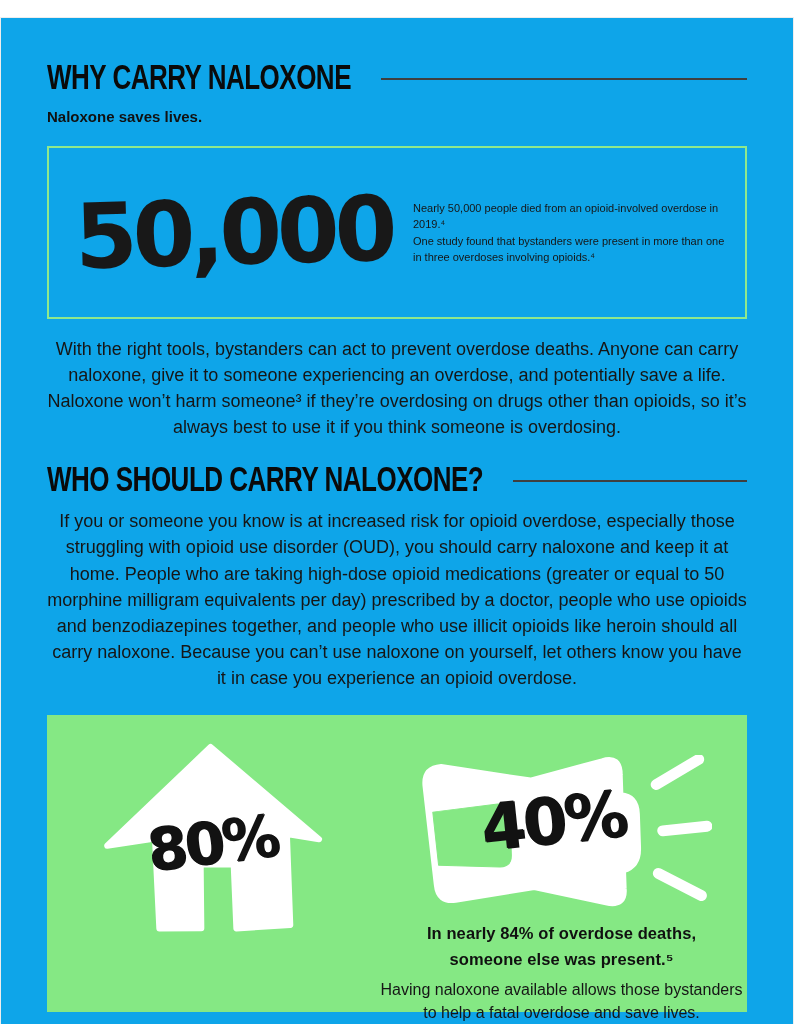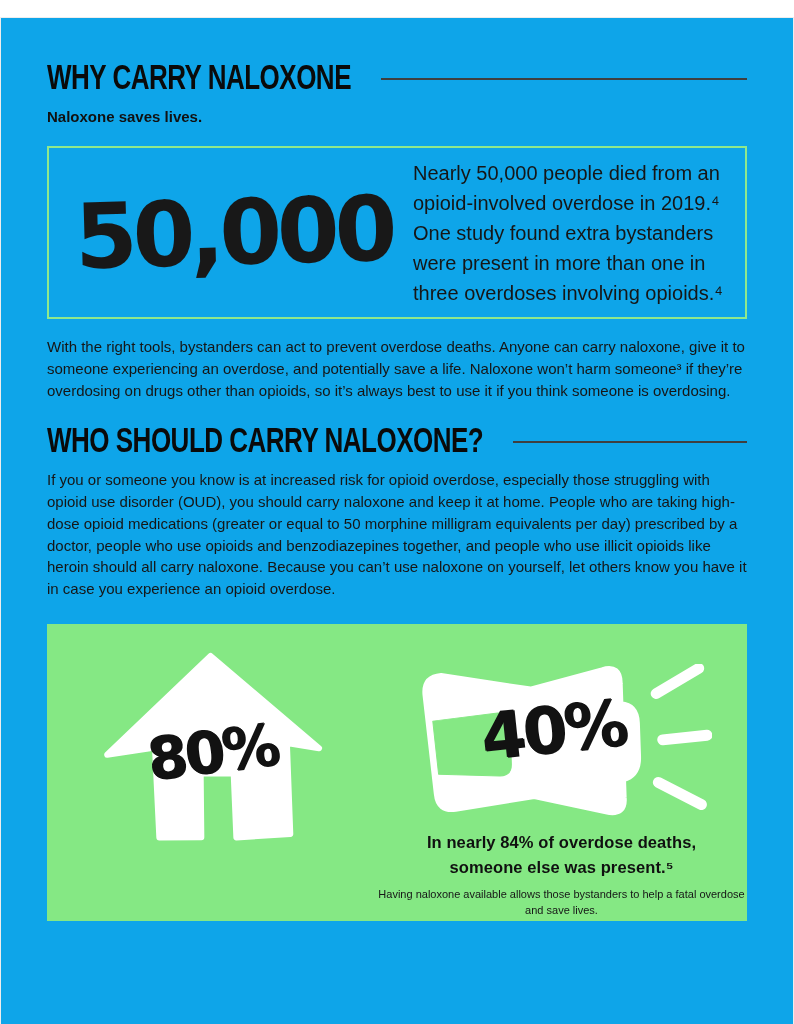--- a/index.html
+++ b/index.html
@@ -58,29 +58,30 @@
     font-weight: 800;
     letter-spacing: -5px;
     color: #181818;
     transform: rotate(-1.5deg);
     line-height: 1;
     flex: 0 0 auto;
   }
   .stat-text {
     margin-left: auto;
     width: 312px;
-    font-size: 20px;
+    font-size: 11px;
     line-height: 1.5;
     color: #161616;
   }
 
   .body-para {
-    font-size: 15px;
+    font-size: 18px;
     line-height: 1.45;
     color: #161616;
+    text-align: center;
   }
   .para-why { margin-top: 17px; }
   .para-who1 { margin-top: 13px; }
   .para-who2 { margin-top: 12px; }
   .h2-row { margin-top: 24px; }
 
   
   .green-panel {
     margin-top: 24px;
     height: 297px;
@@ -120,21 +121,21 @@
     font-size: 16.5px;
     line-height: 1.55;
     text-align: center;
     color: #101010;
     letter-spacing: 0.1px;
   }
   .caption-left { margin-top: 10px; max-width: 280px; }
   .caption-right { margin-top: 8px; max-width: 340px; }
   .panel-subcaption {
     margin-top: 6px;
-    font-size: 11px;
+    font-size: 16px;
     line-height: 1.45;
     text-align: center;
     color: #161616;
     max-width: 370px;
   }
 
   .bottom-edge {
     position: absolute;
     left: 0; right: 0; bottom: 0;
     height: 2px;
@@ -151,21 +152,21 @@
       <div class="big-heading">WHY CARRY NALOXONE</div>
       <div class="rule"></div>
     </div>
 
     <div class="subtitle">Naloxone saves lives.</div>
 
     <div class="stat-box">
       <div class="big-number">50,000</div>
       <div class="stat-text">
         <div>Nearly 50,000 people died from an opioid-involved overdose in 2019.⁴</div>
-        <div>One study found extra bystanders were present in more than one in three overdoses involving opioids.⁴</div>
+        <div>One study found that bystanders were present in more than one in three overdoses involving opioids.⁴</div>
       </div>
     </div>
 
     <p class="body-para para-why">With the right tools, bystanders can act to prevent overdose deaths. Anyone can carry naloxone, give it to someone experiencing an overdose, and potentially save a life. Naloxone won’t harm someone³ if they’re overdosing on drugs other than opioids, so it’s always best to use it if you think someone is overdosing.</p>
 
     <div class="heading-row h2-row">
       <div class="big-heading">WHO SHOULD CARRY NALOXONE?</div>
       <div class="rule"></div>
     </div>
 

